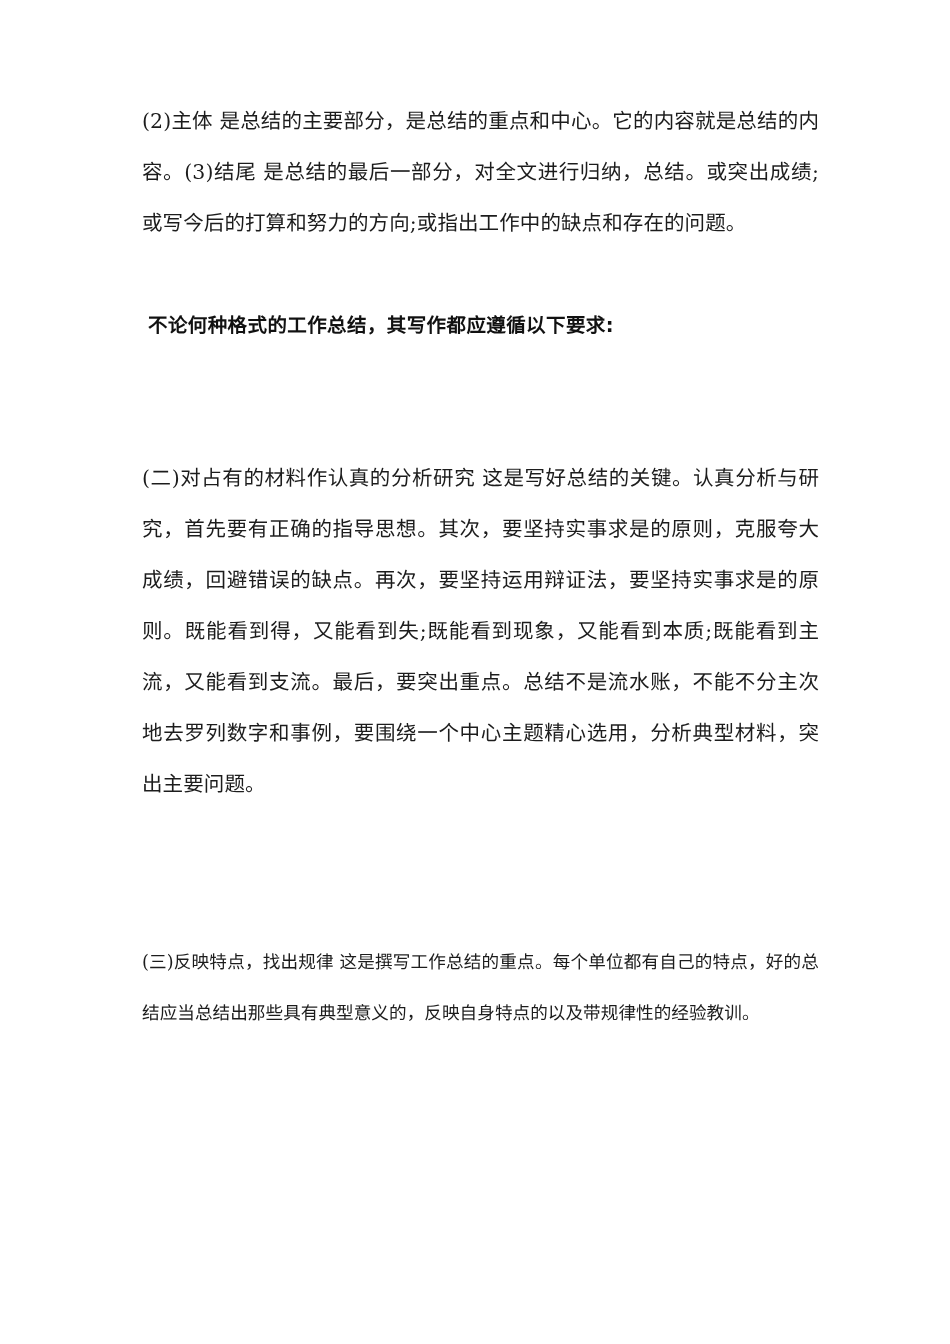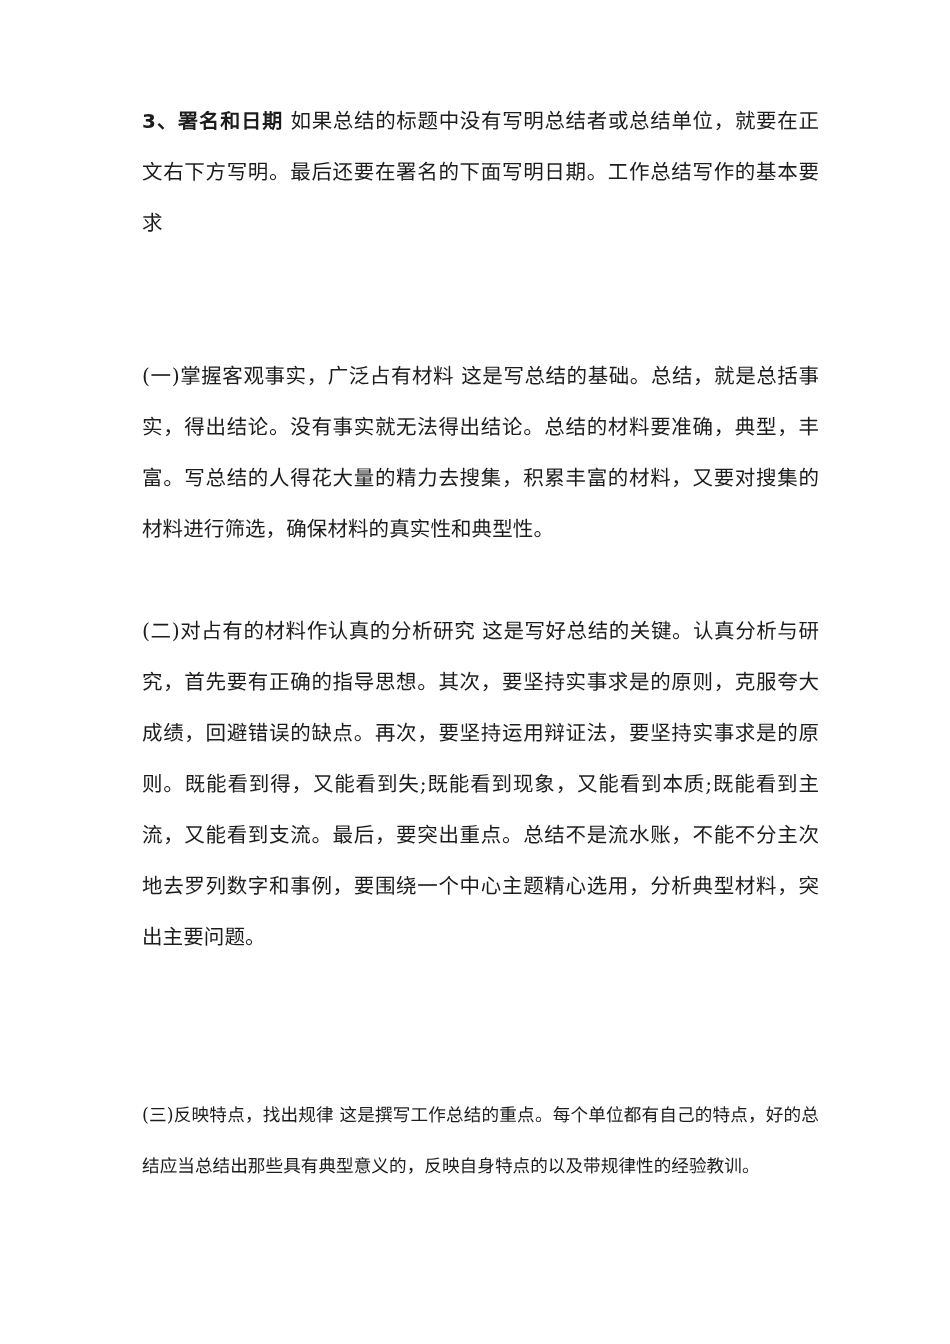--- a/index.html
+++ b/index.html
@@ -74,29 +74,29 @@
   .gap-1 { height: 51px; }
   .gap-2 { height: 102px; }
   .gap-half { height: 25px; }
 </style>
 </head>
 <body>
 
 <div class="page">
   <div class="text-column">
 
-
-    <p class="para"><span class="lead-bold">3、署名和日期</span><span> 如果总结的标题中没有写明总结者或总结单位，就要在正文右下方写明。最后还要在署名的下面写明日期。工作总结写作的基本要求</span></p>
-
-    <div class="gap-1"></div>
+    <p class="para">(2)主体 是总结的主要部分，是总结的重点和中心。它的内容就是总结的内容。(3)结尾 是总结的最后一部分，对全文进行归纳，总结。或突出成绩;或写今后的打算和努力的方向;或指出工作中的缺点和存在的问题。</p>
 
 
     <div class="gap-1"></div>
 
-    <p class="para">(一)掌握客观事实，广泛占有材料  这是写总结的基础。总结，就是总括事实，得出结论。没有事实就无法得出结论。总结的材料要准确，典型，丰富。写总结的人得花大量的精力去搜集，积累丰富的材料，又要对搜集的材料进行筛选，确保材料的真实性和典型性。</p>
+    <p class="heading">不论何种格式的工作总结，其写作都应遵循以下要求:</p>
+
+    <div class="gap-1"></div>
+
 
     <div class="gap-1"></div>
 
     <p class="para">(二)对占有的材料作认真的分析研究  这是写好总结的关键。认真分析与研究，首先要有正确的指导思想。其次，要坚持实事求是的原则，克服夸大成绩，回避错误的缺点。再次，要坚持运用辩证法，要坚持实事求是的原则。既能看到得，又能看到失;既能看到现象，又能看到本质;既能看到主流，又能看到支流。最后，要突出重点。总结不是流水账，不能不分主次地去罗列数字和事例，要围绕一个中心主题精心选用，分析典型材料，突出主要问题。</p>
 
     <div class="gap-2"></div>
     <div class="gap-half"></div>
 
     <p class="para small">(三)反映特点，找出规律  这是撰写工作总结的重点。每个单位都有自己的特点，好的总结应当总结出那些具有典型意义的，反映自身特点的以及带规律性的经验教训。</p>
 

